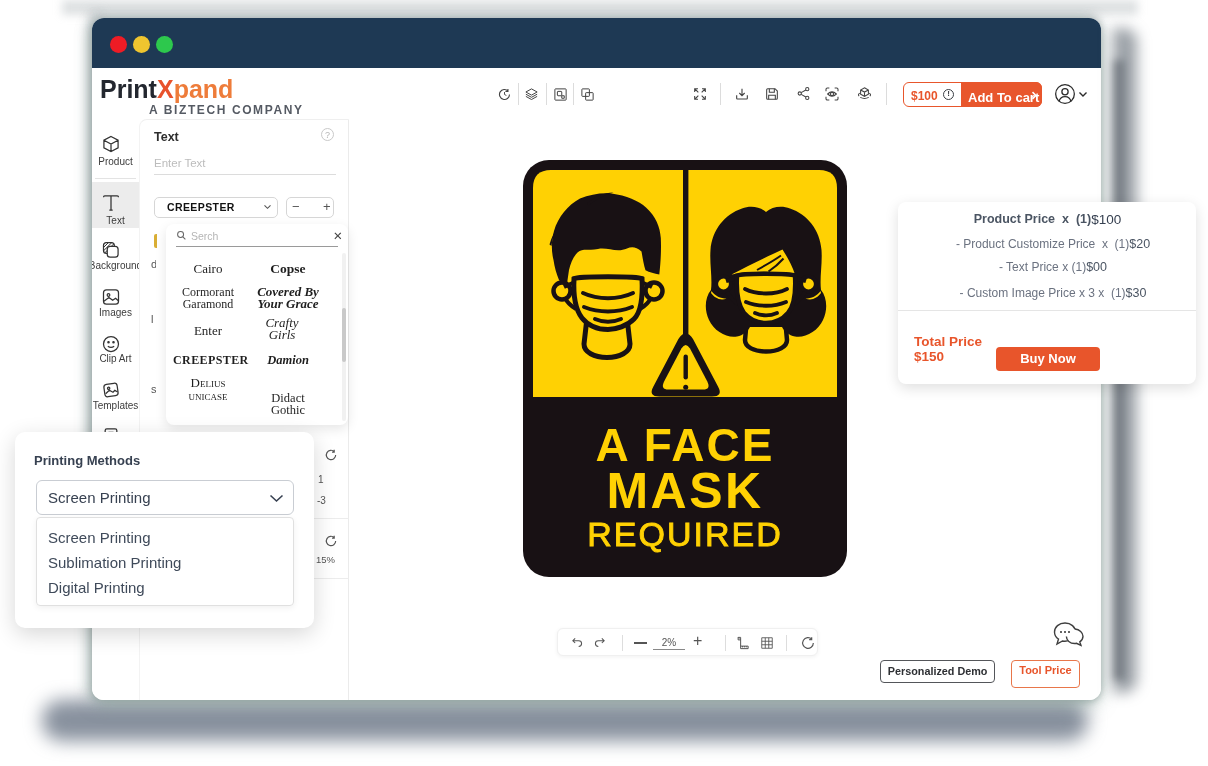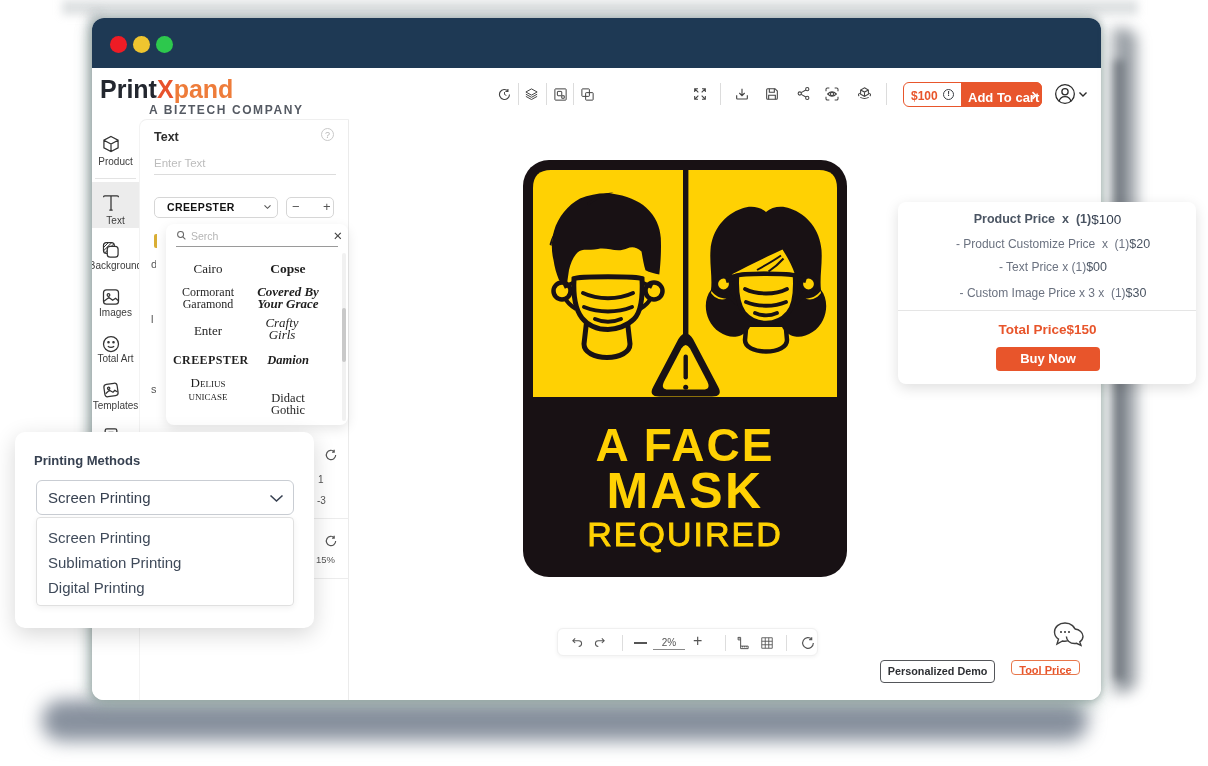--- a/index.html
+++ b/index.html
@@ -148,21 +148,21 @@
           <circle cx="9" cy="9.5" r="1.6"></circle>
           <path d="M3.5 17 L9.5 12.5 L14 16 L17.5 13.5 L20.8 16.5"></path>
         </svg>
       <div class="abs sbitem" style="left:-7px;top:189.5px;width:61px;">Images</div>
       <svg class="abs" style="left:9px;top:216.5px;" width="20" height="20" viewBox="0 0 24 24" fill="none" stroke="#333" stroke-width="1.5">
           <circle cx="12" cy="12" r="9"></circle>
           <circle cx="9" cy="9.8" r="0.8" fill="#333"></circle>
           <circle cx="15" cy="9.8" r="0.8" fill="#333"></circle>
           <path d="M8.2 14.6 Q12 17.6 15.8 14.6"></path>
         </svg>
-      <div class="abs sbitem" style="left:-7px;top:236px;width:61px;">Total Art</div>
+      <div class="abs sbitem" style="left:-7px;top:236px;width:61px;">Clip Art</div>
       <svg class="abs" style="left:9px;top:263px;" width="20" height="20" viewBox="0 0 24 24" fill="none" stroke="#333" stroke-width="1.5">
           <g transform="rotate(-8 12 12)">
             <rect x="4" y="4.5" width="16" height="15" rx="3.5"></rect>
             <circle cx="9.5" cy="9.5" r="1.4"></circle>
             <path d="M5 15.5 L10 12 L14 15 L16.5 13 L19.5 15.5"></path>
           </g>
         </svg>
       <div class="abs sbitem" style="left:-10px;top:283px;width:67px;">Templates</div>
       <svg class="abs" style="left:9px;top:309px;" width="20" height="20" viewBox="0 0 24 24" fill="none" stroke="#333" stroke-width="1.5">
           <rect x="5" y="3.5" width="14" height="17" rx="2"></rect>
@@ -268,21 +268,21 @@
         </svg>
     </div>
     <svg class="abs" style="left:960px;top:603px;" width="34" height="30" viewBox="0 0 34 30" fill="none" stroke="#3f3f3f" stroke-width="1.4">
       <path d="M13 2 C7 2 2.5 6 2.5 11 C2.5 14 4 16.5 6.5 18 L5 23 L10.5 20 C11.3 20.2 12.1 20.3 13 20.3 C19 20.3 23.5 16.3 23.5 11.2 C23.5 6 19 2 13 2 Z" fill="#fff"></path>
       <path d="M23 8 C27.5 8.5 31 11.5 31 15.3 C31 17.6 29.8 19.6 27.8 20.9 L29 24.5 L24.5 22.3 C23.9 22.4 23.3 22.5 22.6 22.5 C18 22.5 14.4 19.4 14.4 15.5" fill="#fff"></path>
       <circle cx="9" cy="11" r="1.1" fill="#3f3f3f" stroke="none"></circle>
         <circle cx="13" cy="11" r="1.1" fill="#3f3f3f" stroke="none"></circle>
         <circle cx="17" cy="11" r="1.1" fill="#3f3f3f" stroke="none"></circle>
     </svg>
     <div class="abs btn" style="left:787.7px;top:641.6px;width:115.8px;height:23.5px;border:1.5px solid #54565a;color:#2d2f33;font-size:10.8px;line-height:20.5px;background:#fff;">Personalized Demo</div>
-    <div class="abs btn" style="left:918.5px;top:642px;width:69.9px;height:15px;border:1.5px solid #e8764a;color:#e8552b;font-size:11px;line-height:19.6px;background:#fff;">Tool Price</div>
+    <div class="abs btn" style="left:918.5px;top:642px;width:69.9px;height:28px;border:1.5px solid #e8764a;color:#e8552b;font-size:11px;line-height:19.6px;background:#fff;">Tool Price</div>
   </div>
   <div class="abs" style="left:1113px;top:28px;width:24px;height:665px;background:rgba(73,84,95,0.55);filter:blur(7px);border-radius:0 14px 14px 0;"></div>
   <div class="abs" style="left:1113px;top:60px;width:11px;height:620px;background:rgba(44,52,62,0.42);filter:blur(4px);"></div>
 
   <div class="abs card" id="fontsdd">
     <svg class="abs" style="left:10px;top:6px;" width="11" height="11" viewBox="0 0 24 24" fill="none" stroke="#666" stroke-width="2.2">
         <circle cx="10" cy="10" r="6.5"></circle>
         <path d="M15 15 L20.5 20.5"></path>
       </svg>
     <div class="abs" style="left:25px;top:5.5px;font-size:10.5px;color:#b5b5b5;">Serch</div>
@@ -312,21 +312,21 @@
       </div>
     <div class="prow" style="top:58px;left:27px;">
         <span style="font-size:12px;color:#6b7280;">- Text Price x (1)</span>
         <span style="font-size:12.5px;color:#4b5563;">$00</span>
       </div>
     <div class="prow" style="top:83.5px;left:27px;">
         <span style="font-size:12px;color:#6b7280;">- Custom Image Price x 3 x&nbsp; (1)</span>
         <span style="font-size:12.5px;color:#4b5563;">$30</span>
       </div>
     <div class="abs" style="left:0;top:108px;width:298px;height:1px;background:#e5e5e5;"></div>
-    <div class="prow" style="top:120px;">
+    <div class="prow" style="top:132px;flex-direction:column;">
         <span style="font-size:13.5px;font-weight:bold;color:#e8552b;">Total Price</span>
         <span style="font-size:13.5px;font-weight:bold;color:#e8552b;">$150</span>
       </div>
     <div class="abs btn" style="left:98px;top:145px;width:104px;height:24px;background:#e8552b;color:#fff;font-size:13px;line-height:24px;">Buy Now</div>
   </div>
   <div class="abs card" id="printcard">
     <div class="abs" style="left:19px;top:21px;font-size:13px;font-weight:bold;color:#374151;">Printing Methods</div>
     <div class="abs" style="left:20.8px;top:48.1px;width:258.6px;height:35.2px;border:1px solid #c9cdd3;border-radius:6px;"></div>
     <div class="abs" style="left:33px;top:57px;font-size:15px;color:#374151;">Screen Printing</div>
     <svg class="abs" style="left:254px;top:62px;" width="15" height="9" viewBox="0 0 15 9" fill="none" stroke="#374151" stroke-width="1.6">

